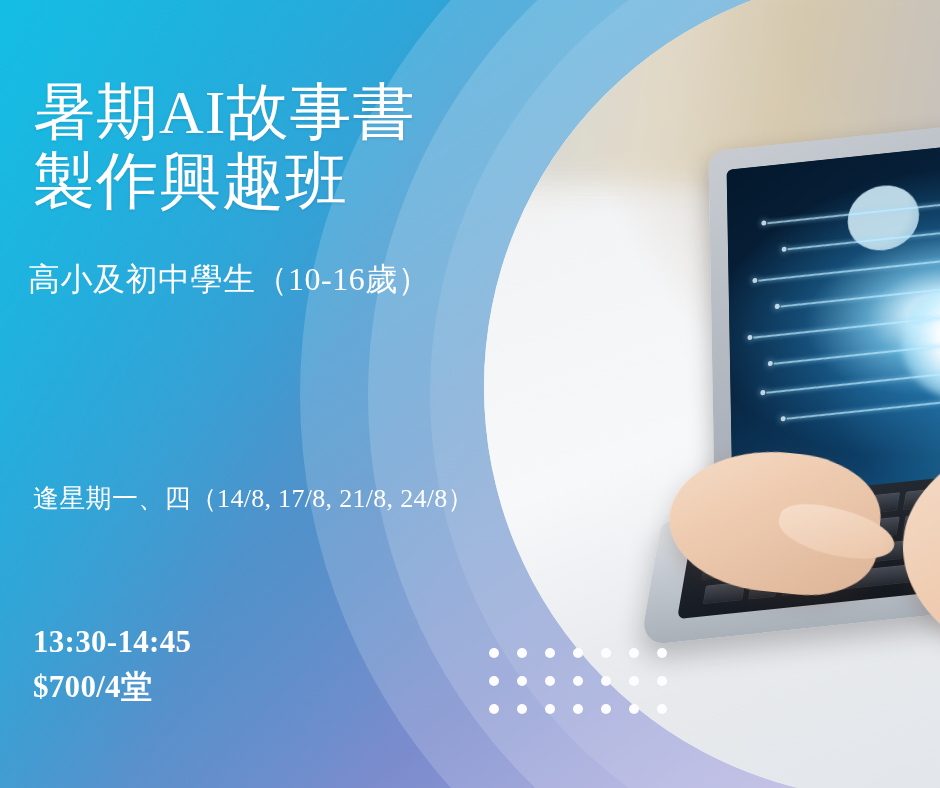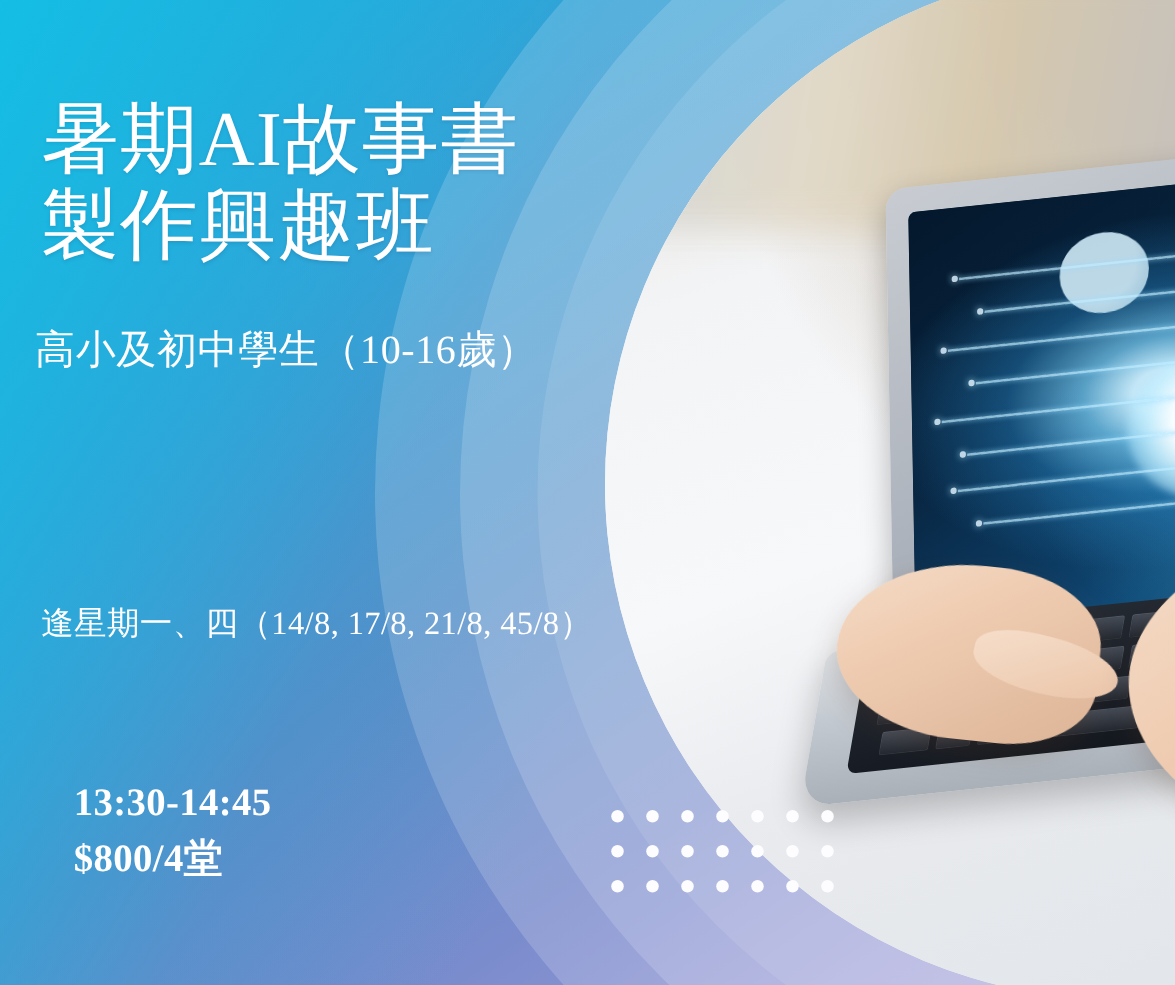--- a/index.html
+++ b/index.html
@@ -223,21 +223,20 @@
   }
   .schedule .ln{display:block;white-space:nowrap;}
 
   .details{
     position:absolute;left:33px;top:620px;
     color:#ffffff;
     font-size:31px;
     font-weight:700;
     line-height:1.45;
     letter-spacing:.3px;
-    margin-left:26px;
   }
   .details .ln{display:block;white-space:nowrap;}
 </style>
 </head>
 <body>
 
 <div class="poster">
 
   <div class="bg-tint"></div>
 
@@ -351,21 +350,21 @@
   </div>
 
   <div class="headline">
     <span class="ln">暑期AI故事書</span>
     <span class="ln">製作興趣班</span>
   </div>
 
   <div class="subtitle">高小及初中學生（10-16歲）</div>
 
   <div class="schedule">
-    <span class="ln">逢星期一、四（14/8, 17/8, 21/8, 45/8）</span>
+    <span class="ln">逢星期一、四（14/8, 17/8, 21/8, 24/8）</span>
   </div>
 
   <div class="details">
     <span class="ln">13:30-14:45</span>
-    <span class="ln">$800/4堂</span>
+    <span class="ln">$700/4堂</span>
   </div>
 
 </div>
 
 </body></html>

